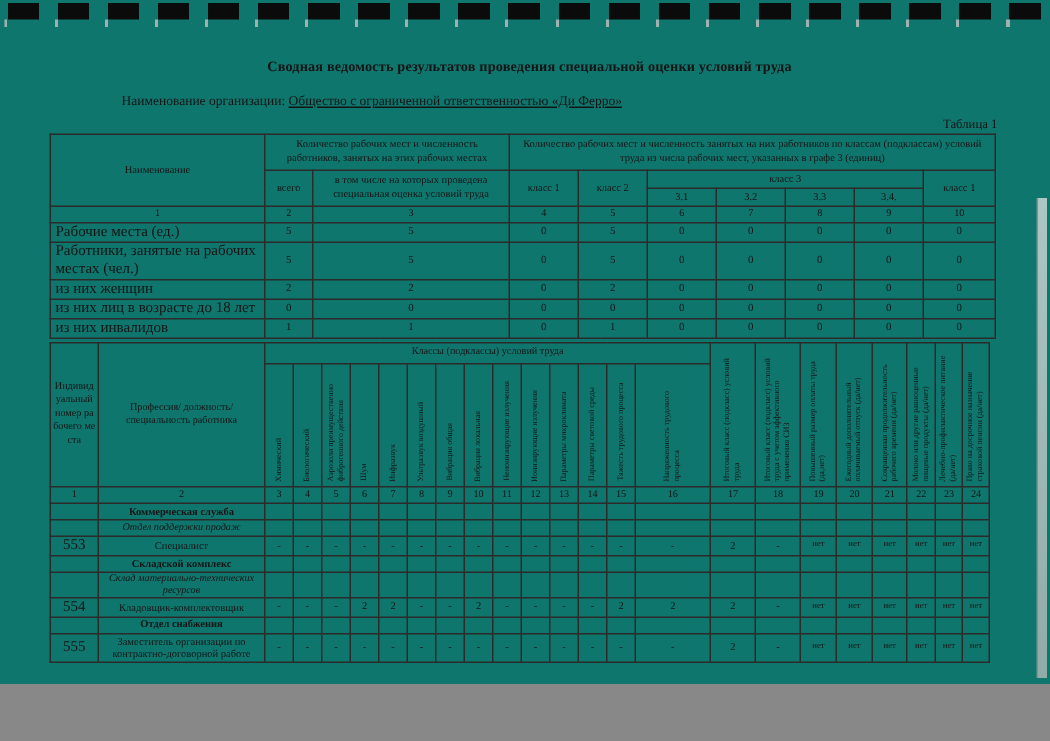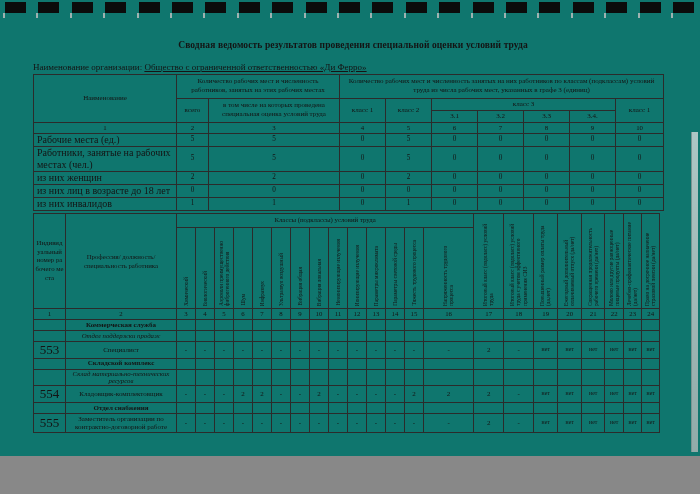--- a/index.html
+++ b/index.html
@@ -21,21 +21,21 @@
     background:repeating-linear-gradient(90deg,#c2c2c2 0 2px,transparent 2px 33.4px);
     opacity:.8;
   }
   .scan-edge{
     position:absolute;top:132px;right:2px;bottom:4px;width:6px;
     background:linear-gradient(180deg,#e2e2e2,#bdbdbd);
     border-left:1px solid #9e9e9e;opacity:.75;
   }
   .content{padding:0 0 0 33px;}
   .title{padding-top:40px;width:640px;text-align:center;font-weight:bold;font-size:9.5px;letter-spacing:.1px;}
-  .orgline{margin-top:12px;font-size:9px;}
+  .orgline{margin-top:12px;font-size:9px;margin-left:48px;}
   .org-name{text-decoration:underline;}
   .caption{width:632px;text-align:right;font-size:8.5px;}
   .cap1{margin-top:5px;}
   .cap2{margin-top:12px;}
 
   table{border-collapse:collapse;table-layout:fixed;margin-top:2px;}
   td{border:1px solid #2b2b2b;text-align:center;vertical-align:middle;padding:1px 2px;line-height:1.2;}
 
   
   .t1{width:630px;}
@@ -56,40 +56,41 @@
   .vcell .vert{
     writing-mode:vertical-rl;transform:rotate(180deg);
     display:inline-block;font-size:5.4px;line-height:1.2;max-height:78px;text-align:left;
   }
   .vcell.tall .vert{max-height:92px;}
   .numsrow td{font-size:6.8px;height:10px;padding:0;}
   .t2 tbody tr{height:11px;}
   .t2 .sec{font-weight:bold;font-size:7px;}
   .t2 .subsec{font-style:italic;font-size:6.8px;line-height:1.15;}
   .t2 .name{font-size:7px;line-height:1.15;padding:1px 2px;}
-  .t2 .num1{font-size:13px;text-align:center;}
+  .t2 .num1{font-size:10px;text-align:center;}
   .t2 .val{font-size:7px;}
   .t2 .no{font-size:5.8px;}
 </style>
 </head>
 <body>
 
 <div class="page">
   <div class="binding"></div>
   <div class="binding-hooks"></div>
   <div class="scan-edge"></div>
 
   <div class="content">
     <div class="title">Сводная ведомость результатов проведения специальной оценки условий труда</div>
 
     <div class="orgline">
       <span>Наименование организации:</span>
       <span class="org-name">Общество с ограниченной ответственностью «Ди Ферро»</span>
     </div>
 
+    <div class="caption cap1">Таблица 1</div>
 
     <table class="t1">
       <colgroup>
         <col style="width:143px">
           <col style="width:32px">
           <col style="width:131px">
         <col style="width:46px">
           <col style="width:46px">
           <col style="width:46px">
         <col style="width:46px">

